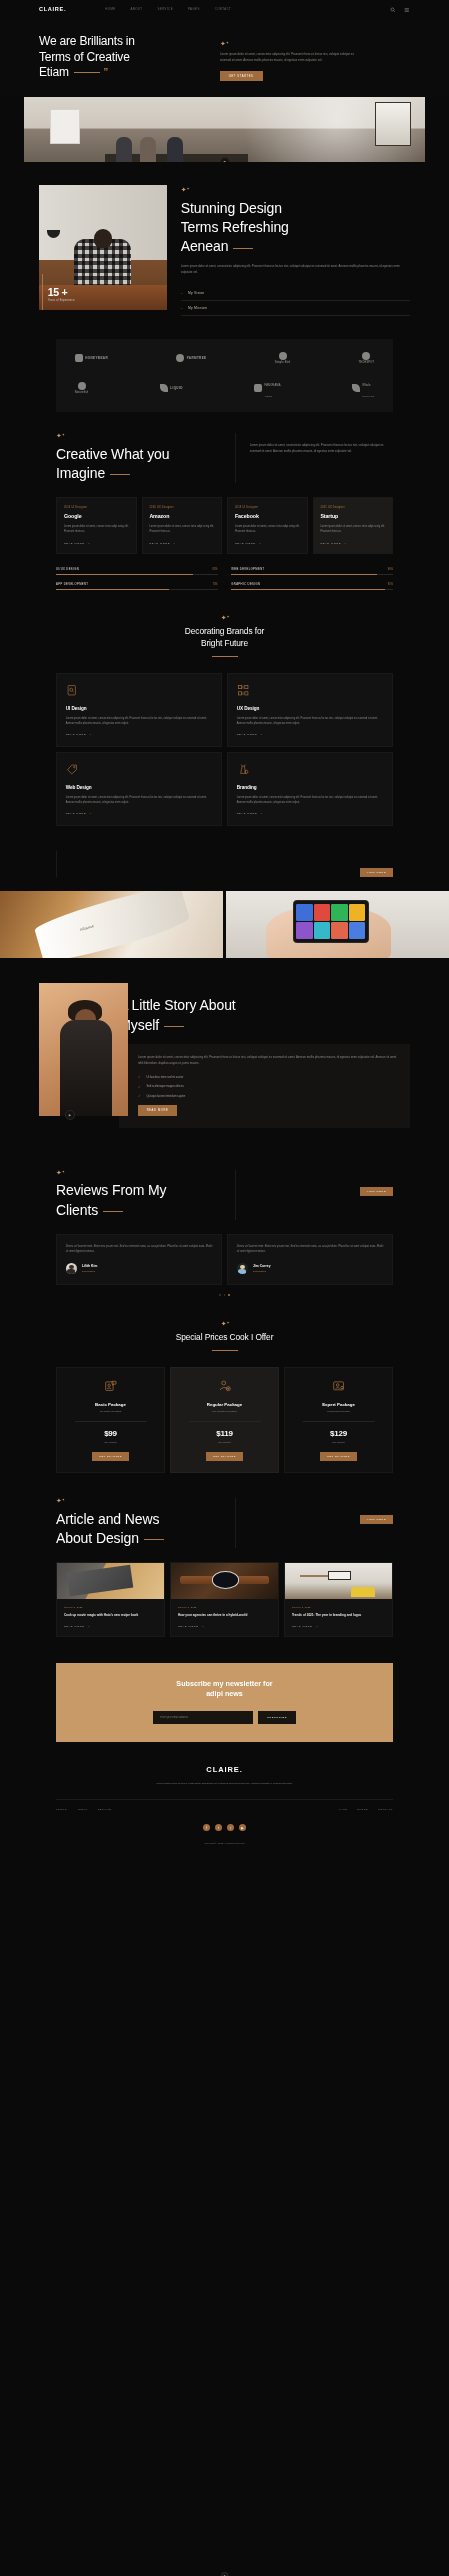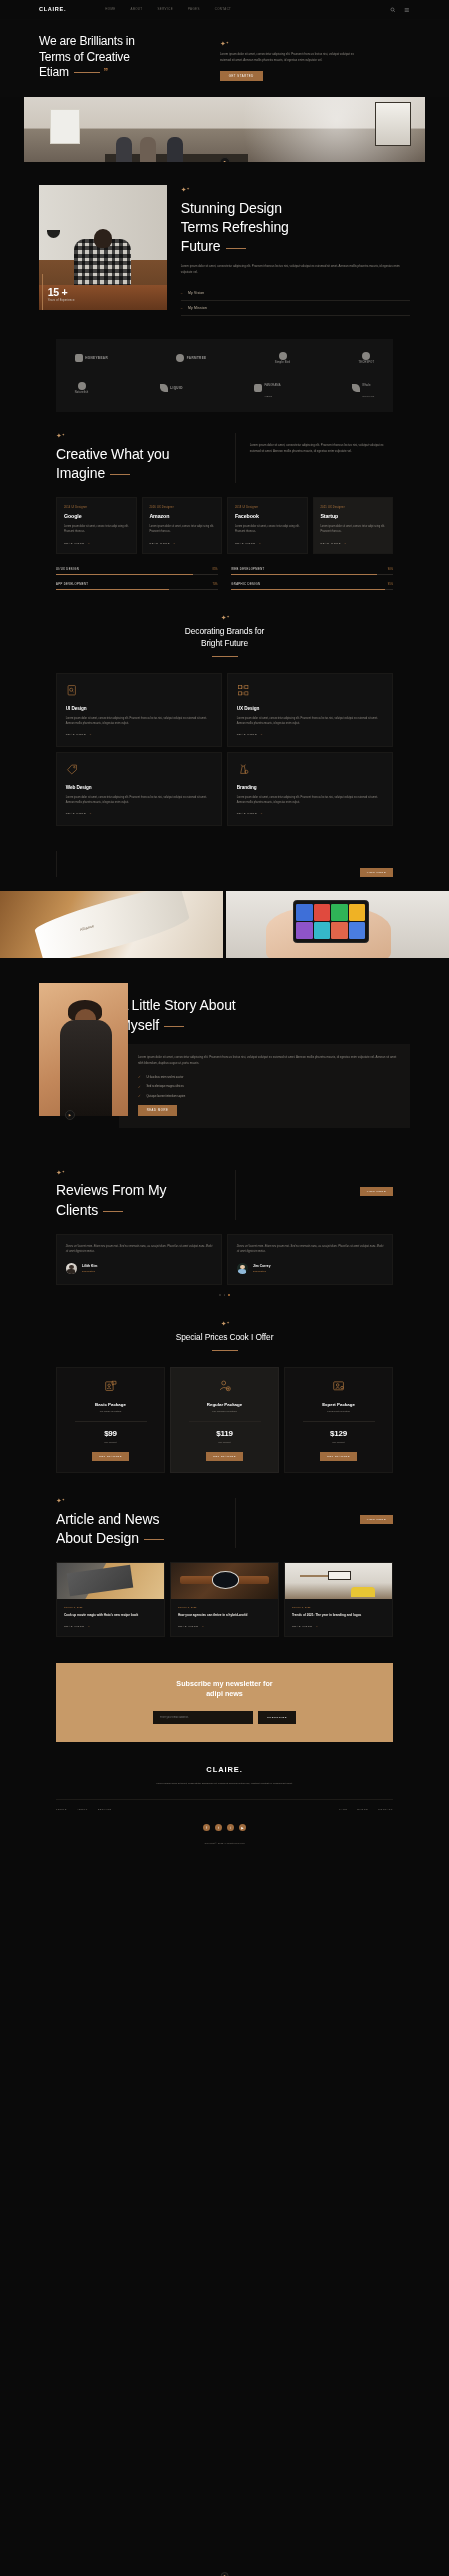--- a/index.html
+++ b/index.html
@@ -483,21 +483,21 @@
       <div class="exp-badge">
         <div class="exp-num">15 +</div>
         <div class="exp-label">Years of Experience</div>
       </div>
     </div>
     <div class="about-body">
       <span class="spark">✦<small>✦</small></span>
       <h2 class="sec-title">
         <span>Stunning Design</span><br>
         <span>Terms Refreshing</span><br>
-        <span>Future</span><span class="title-rule"></span>
+        <span>Aenean</span><span class="title-rule"></span>
       </h2>
       <p class="body">Lorem ipsum dolor sit amet, consectetur adipiscing elit. Praesent rhoncus lectus nisi, volutpat volutpat ex euismod sit amet. Aenean mollis pharetra mauris, id egestas enim vulputate vel.</p>
       <div class="accordion">
         <div class="acc-item">
           <span class="acc-sign">–</span>
           <span class="acc-label">My Vision</span>
         </div>
         <div class="acc-item">
           <span class="acc-sign">–</span>
           <span class="acc-label">My Mission</span>

